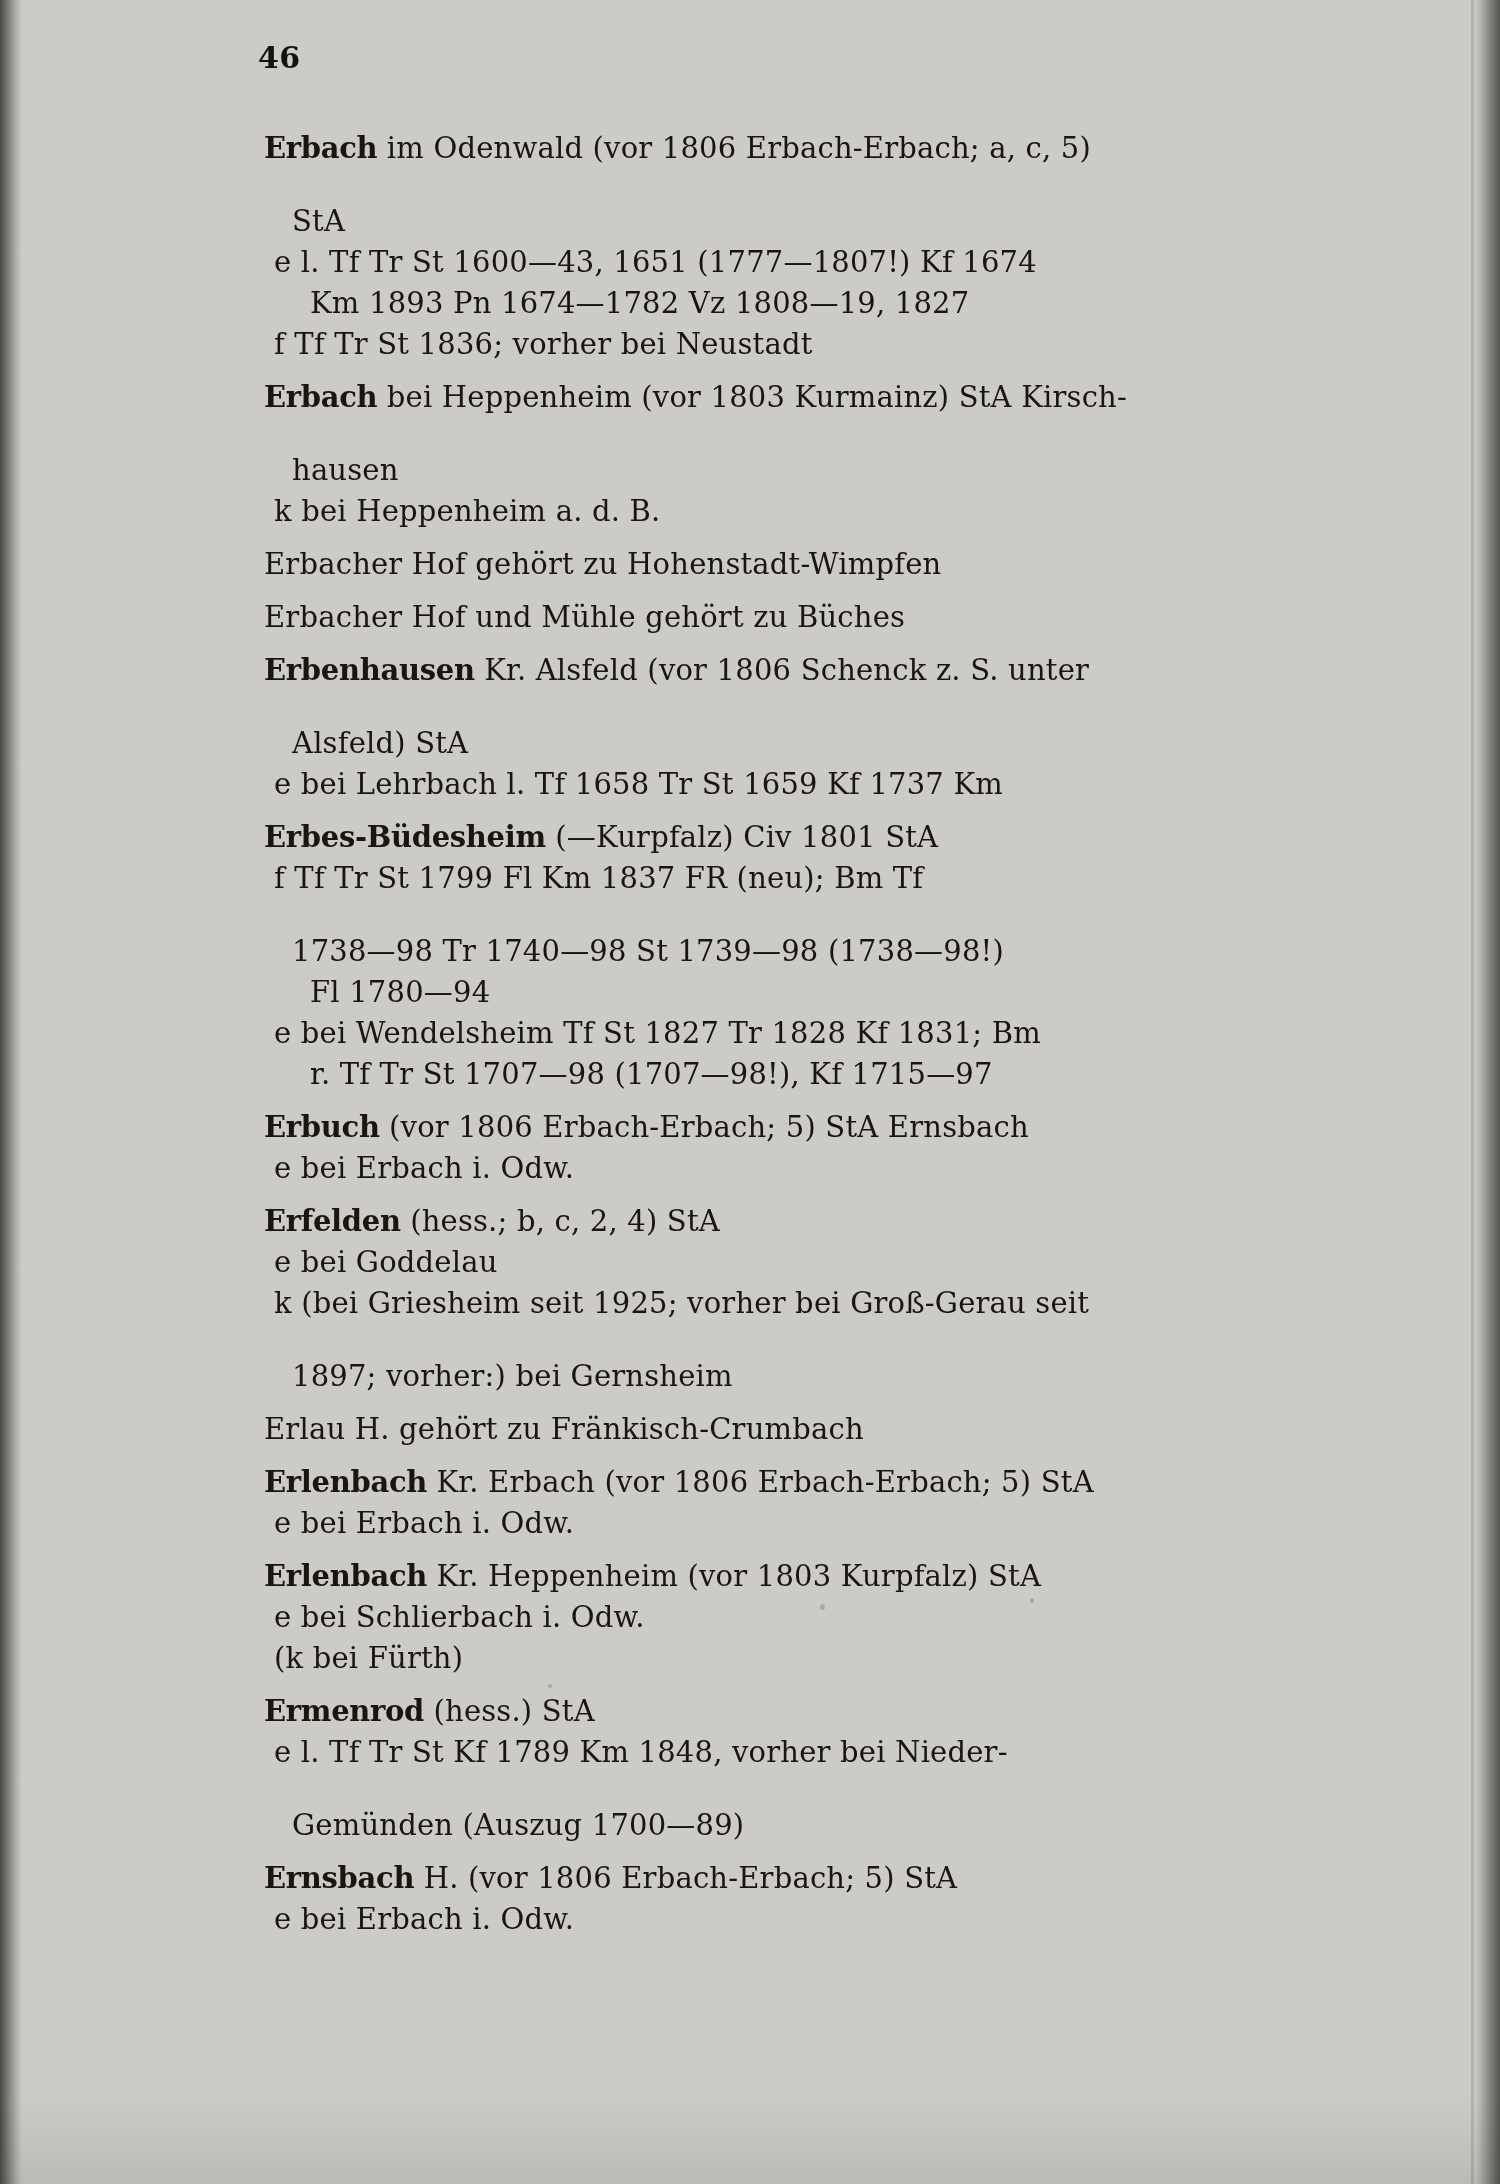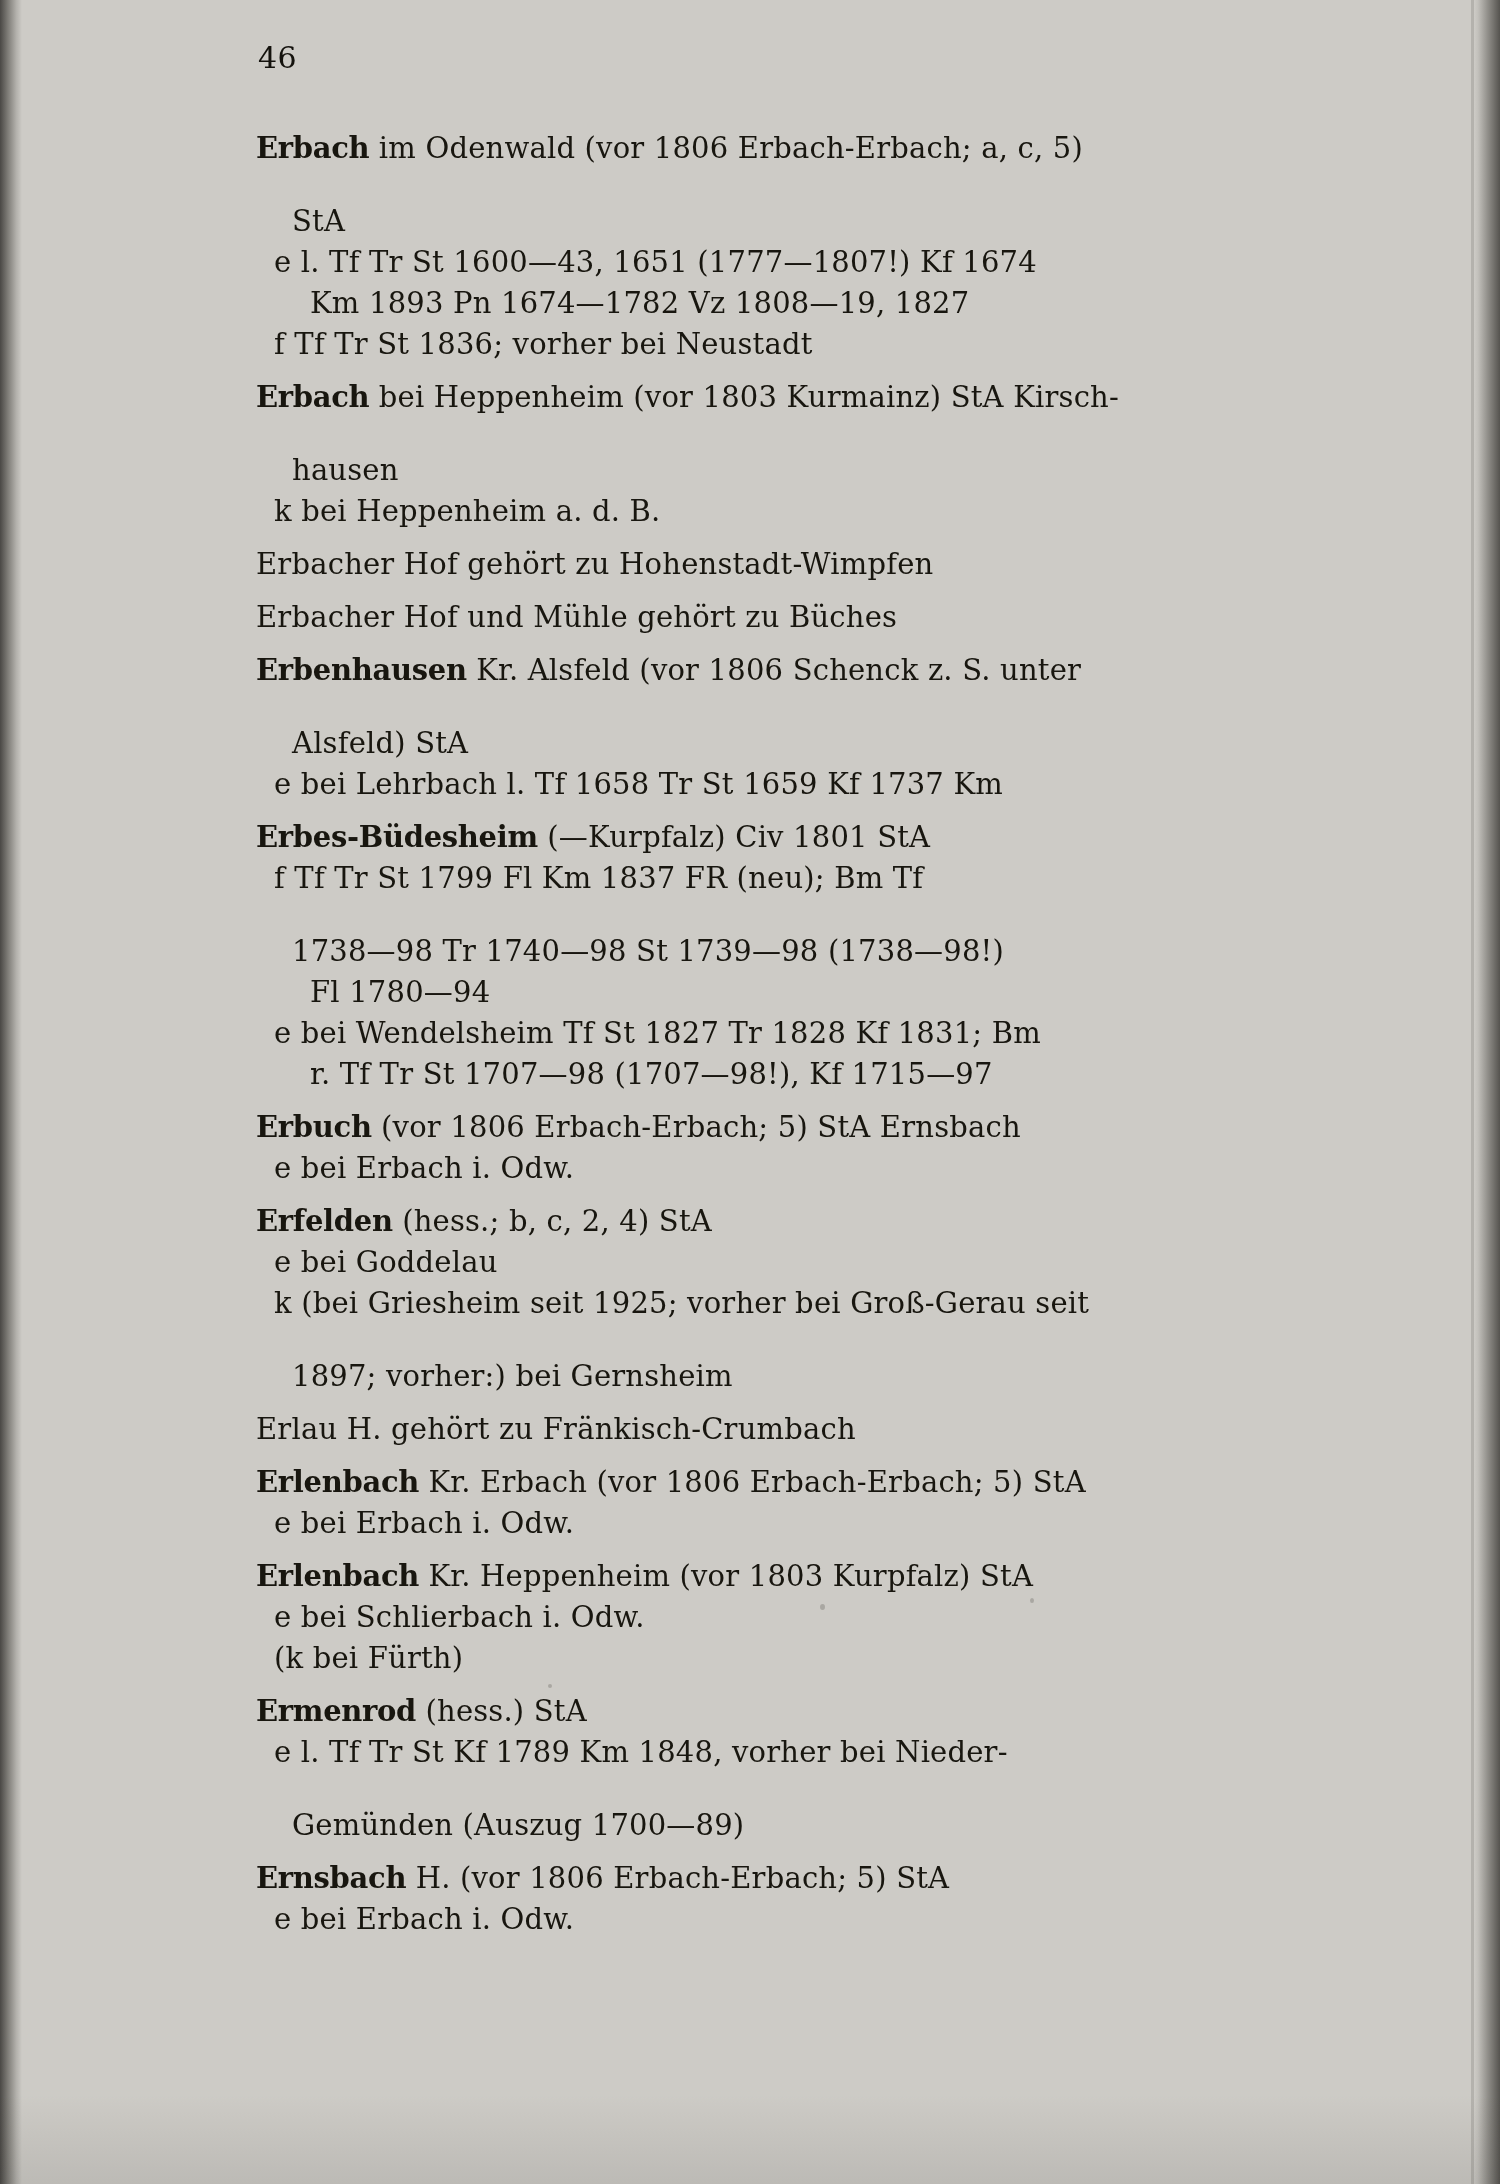--- a/index.html
+++ b/index.html
@@ -54,21 +54,21 @@
     width: 1500px;
     height: 2184px;
     color: #17150f;
   }
 
   .folio {
     position: absolute;
     left: 258px;
     top: 40px;
     font-family: "DejaVu Serif", serif;
-    font-weight: normal;
+    font-weight: bold;
     font-size: 30px;
     letter-spacing: 0.5px;
     color: #14120d;
   }
 
   .body-block {
     position: absolute;
     left: 248px;
     top: 128px;
     width: 1110px;
@@ -82,21 +82,21 @@
   .ln {
     font-size: 29px;
     line-height: 41px;
     white-space: pre-wrap;
     color: #18160f;
     font-family: "DejaVu Serif", serif;
     letter-spacing: 0.2px;
   }
 
   
-  .i0 { margin-left: 8px; }
+  .i0 { margin-left: 16px; }
   .i1 { margin-left: 26px; }
   .i2 { margin-left: 44px; margin-top: 32px; }
   .i3 { margin-left: 62px; }
 
   
   .hw {
     font-weight: bold;
     font-family: "DejaVu Serif", serif;
     letter-spacing: -0.3px;
   }

